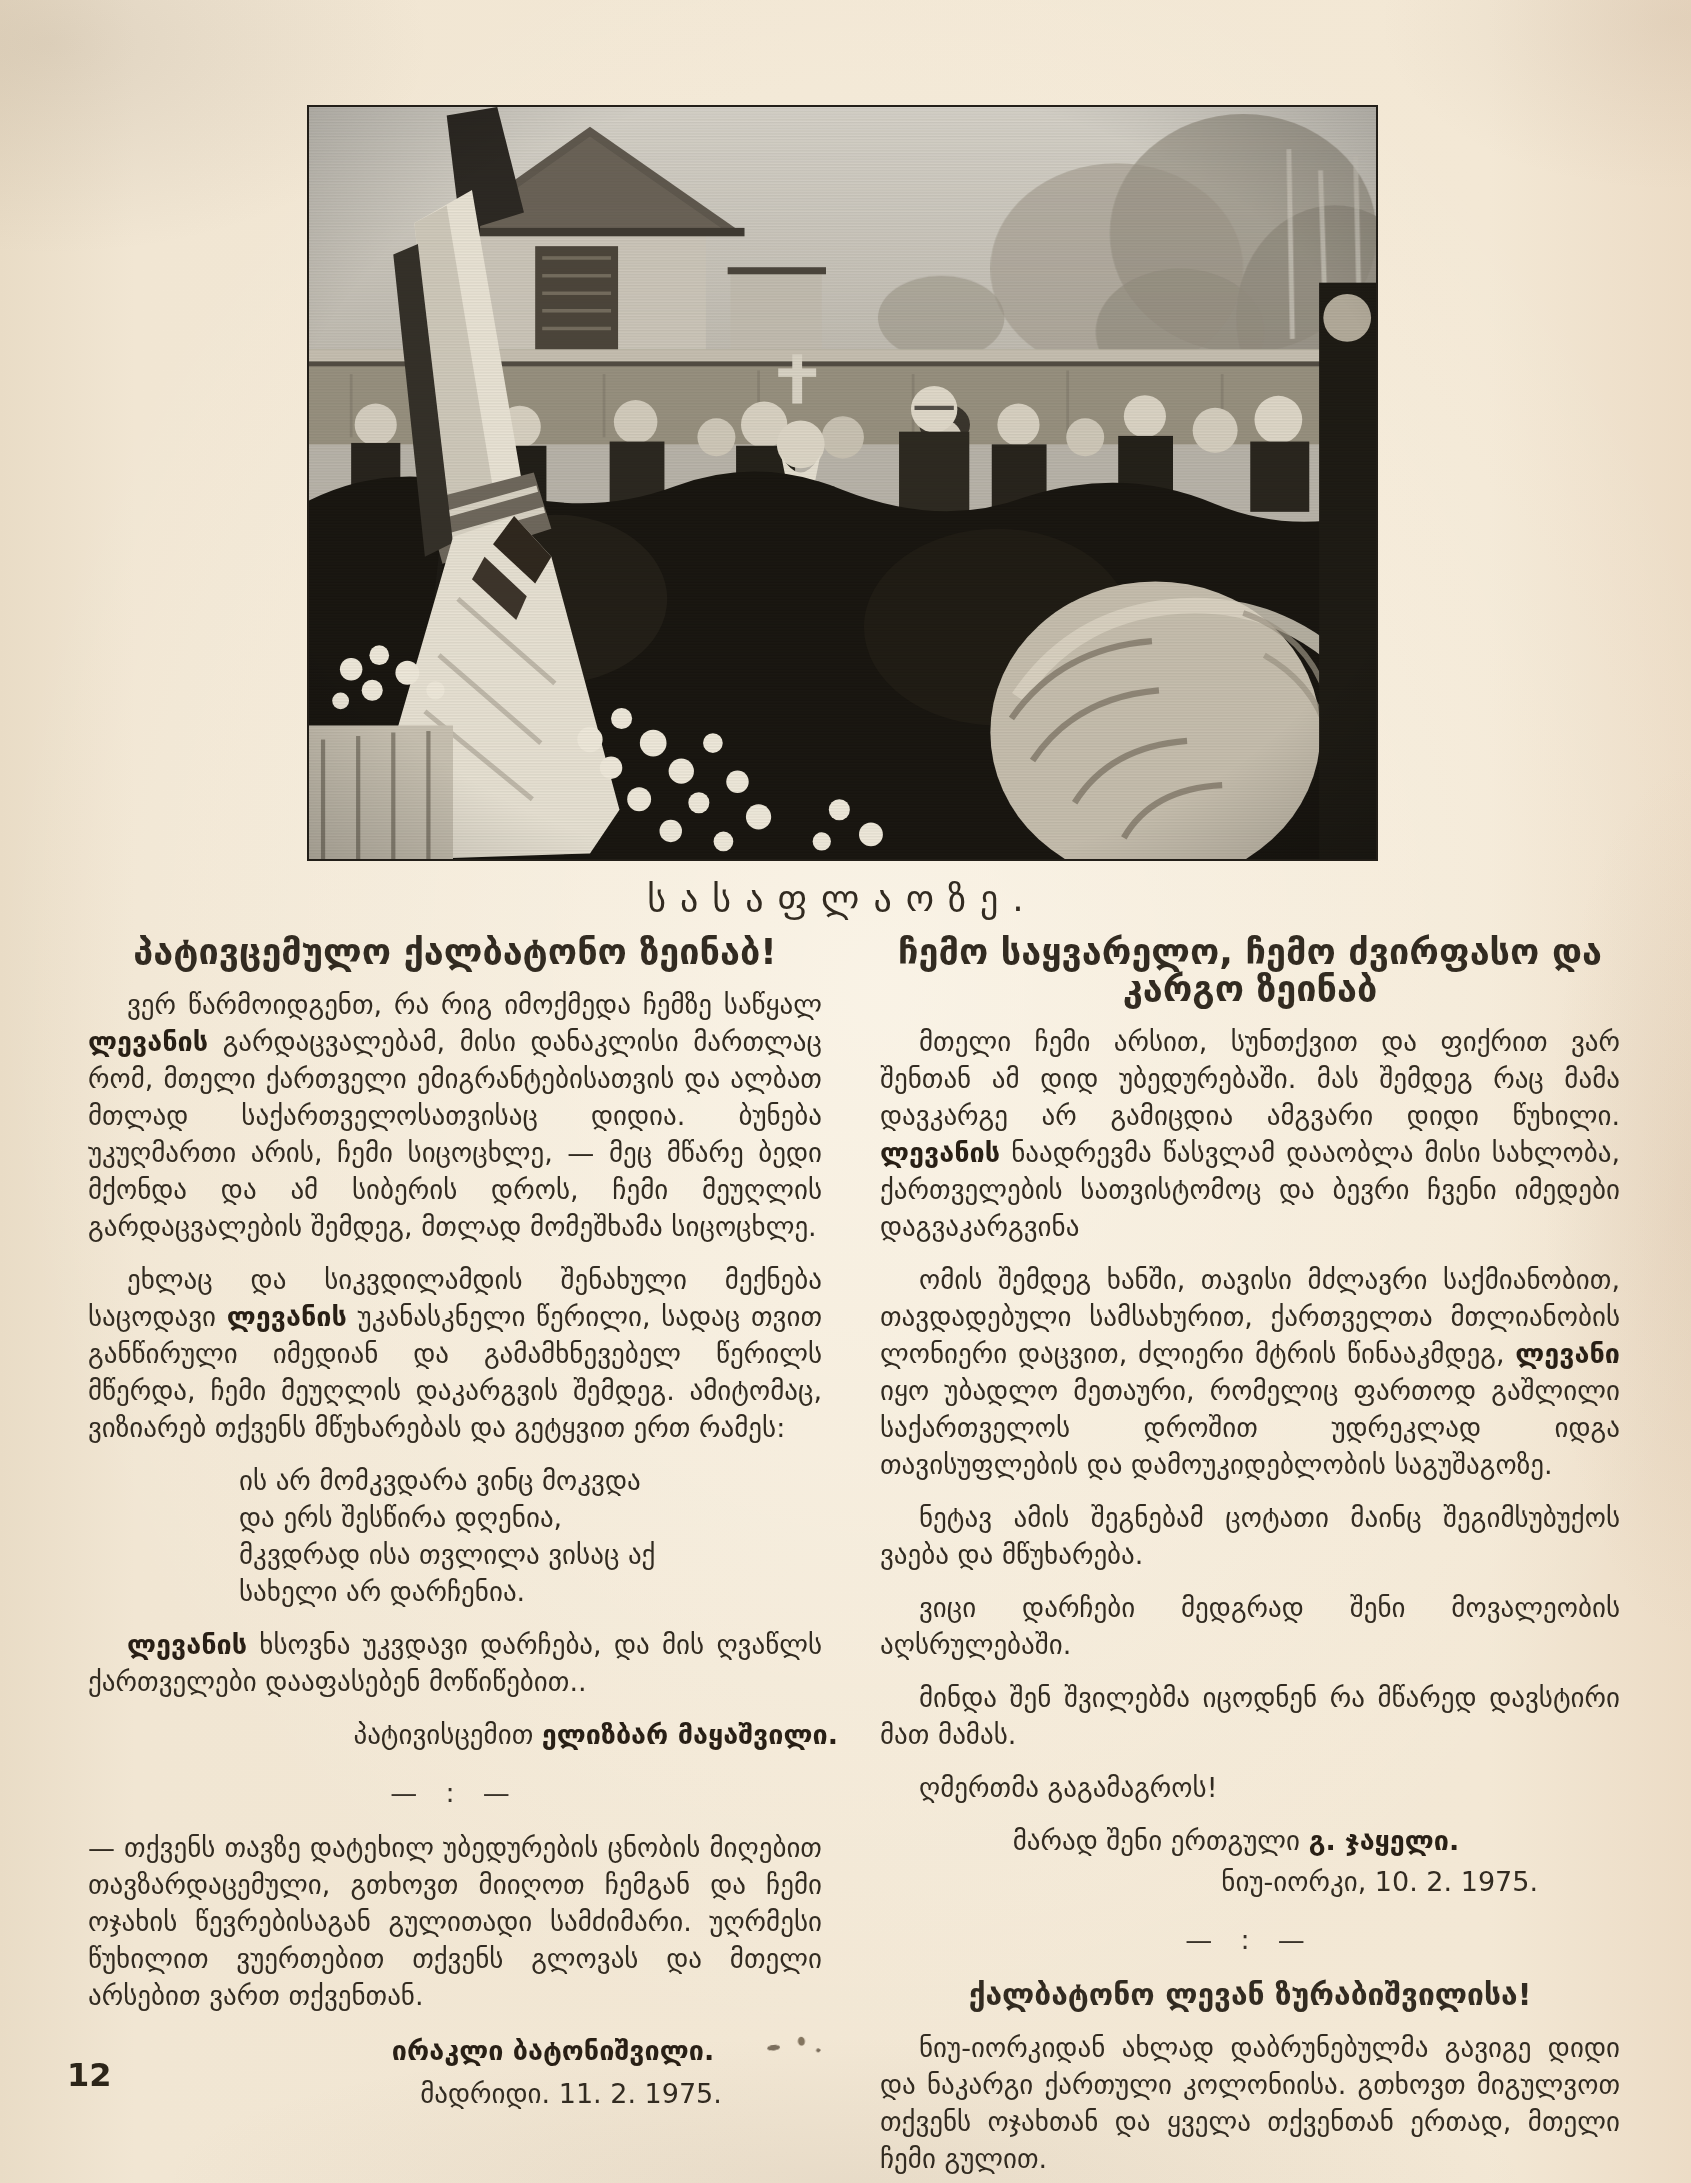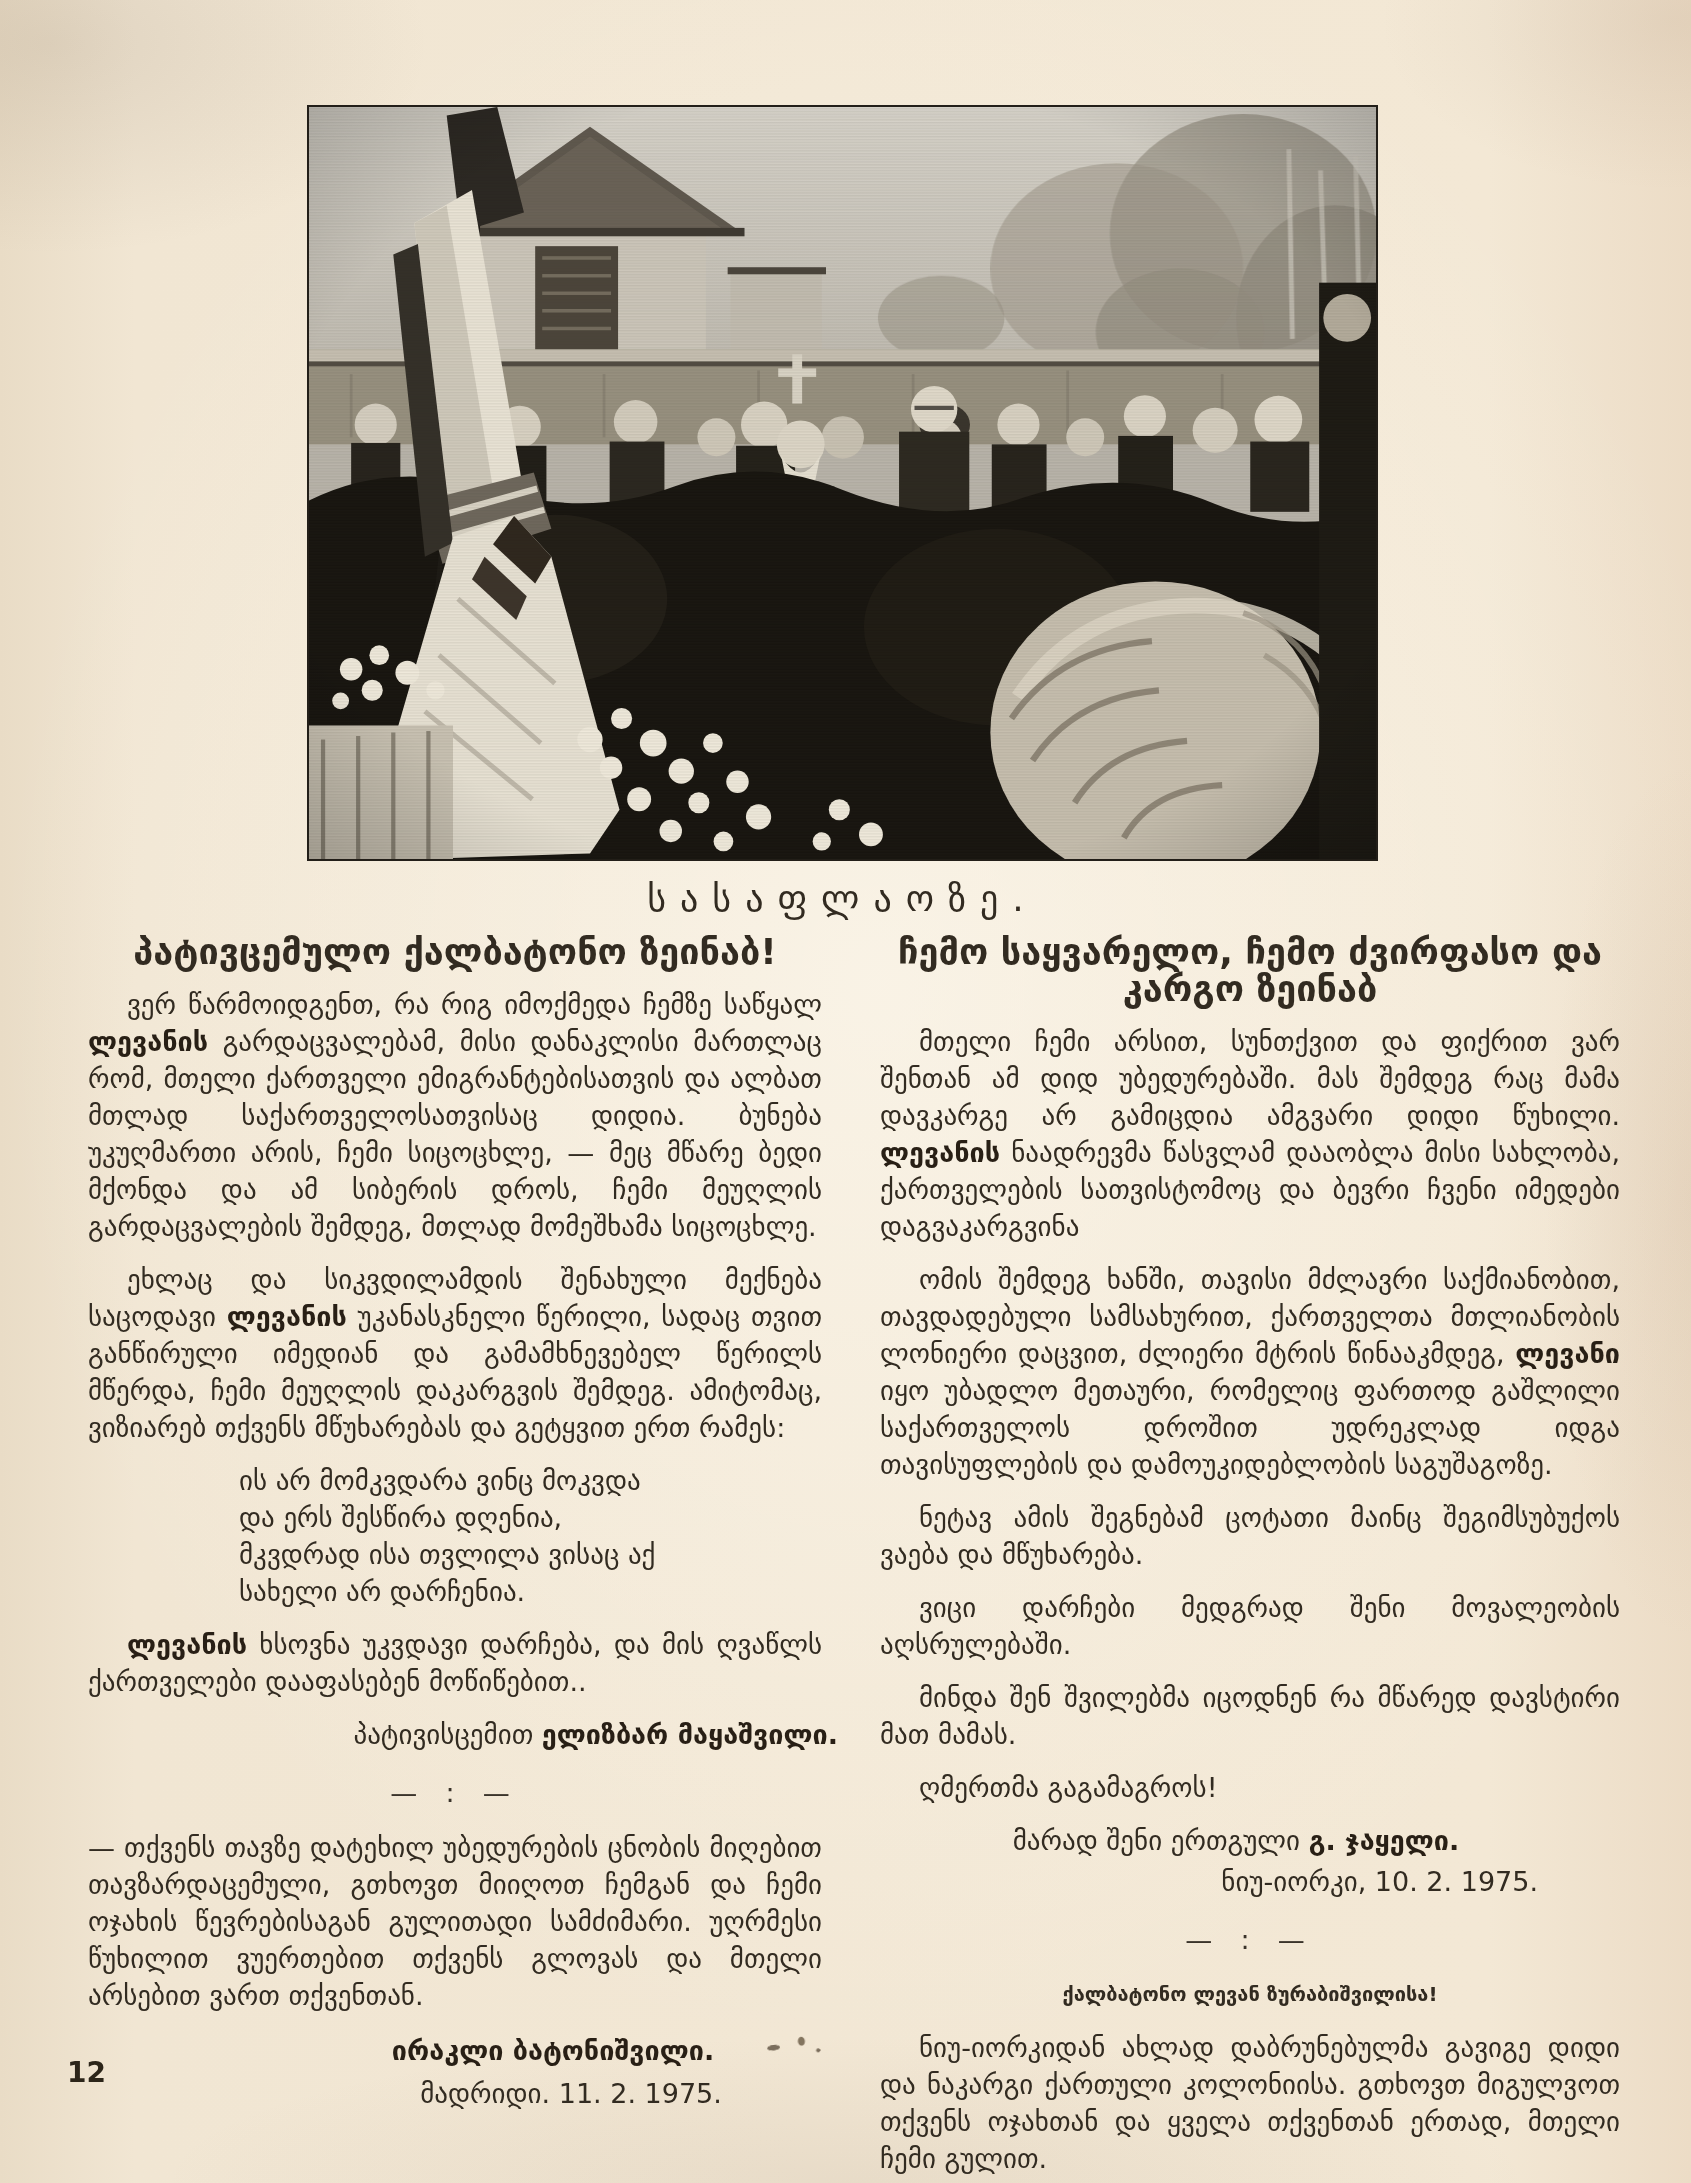--- a/index.html
+++ b/index.html
@@ -23,33 +23,33 @@
       box-sizing:border-box;border:2.8px solid #221e18;background:#b9b4aa;}
   .photo-frame svg{display:block;width:100%;height:100%;}
   .caption{position:absolute;left:307px;top:878px;width:1071px;text-align:center;
       font-size:36px;letter-spacing:14px;color:#322b21;}
   
   .col{position:absolute;top:933px;width:766px;font-size:27px;line-height:37px;
       color:#322b21;text-align:justify;}
   .col-left{left:72px;}
   .col-right{left:864px;width:772px;}
   .blk-heading{font-weight:bold;text-align:center;font-size:36px;margin:0 0 11.2px 0;}
-  .blk-heading2{font-weight:bold;text-align:center;font-size:20px;margin:18px 0 12.6px 0;}
+  .blk-heading2{font-weight:bold;text-align:center;font-size:30px;margin:18px 0 12.6px 0;}
   .blk-para{margin:16px;text-indent:39px;}
   .blk-para.no-indent{text-indent:0;}
   .blk-verse{margin:1.4px 0 1.4px 167px;text-align:left;}
   .blk-verse div{white-space:nowrap;}
   .blk-divider{text-align:center;letter-spacing:9.8px;margin:21px 0 18px 0;color:#3a332a;}
   .blk-sig-center{text-align:right;padding-left:63px;margin-top:0;}
   .blk-sig-center2{text-align:center;padding-left:196px;margin-top:18px;}
   .blk-date-center{text-align:center;padding-left:232px;margin-top:5.6px;}
   .blk-sig-right{text-align:center;padding-right:28px;margin-top:5.6px;}
   .blk-date-right{text-align:right;padding-right:98px;margin-top:4.2px;}
   b{font-weight:bold;color:#281f15;}
-  .page-number{position:absolute;left:67px;top:2056px;font-size:28px;font-weight:bold;color:#2c2519;}
+  .page-number{position:absolute;left:67px;top:2056px;font-size:32px;font-weight:bold;color:#2c2519;}
   .smudge{position:absolute;left:761px;top:2035px;width:63px;height:24px;opacity:.7;
       background:
         radial-gradient(ellipse 9.8px 4.2px at 20% 45%, #4a3c2c 0 60%, transparent 70%),
         radial-gradient(ellipse 5.6px 7px at 65% 30%, #55452f 0 55%, transparent 70%),
         radial-gradient(ellipse 3.5px 2.8px at 90% 75%, #4a3c2c 0 55%, transparent 70%);
       filter:blur(0.7px);transform:rotate(-6deg);}
 </style>
 </head>
 <body>
 

